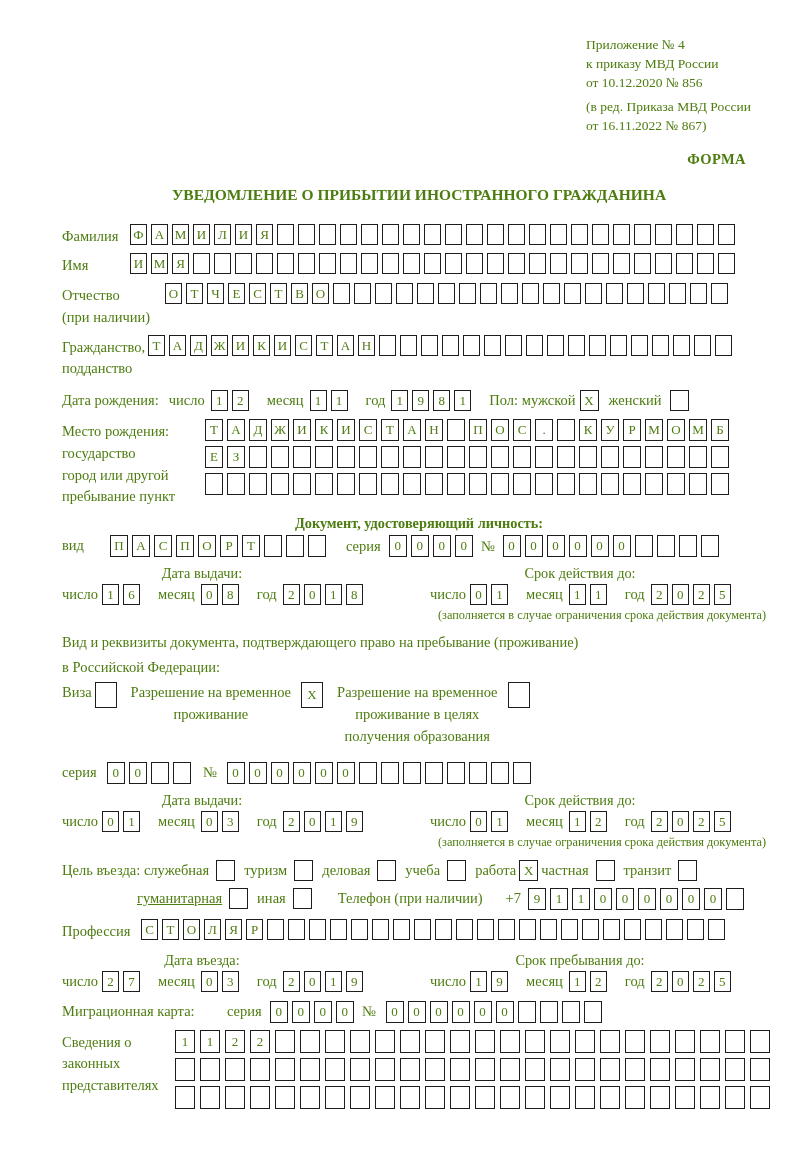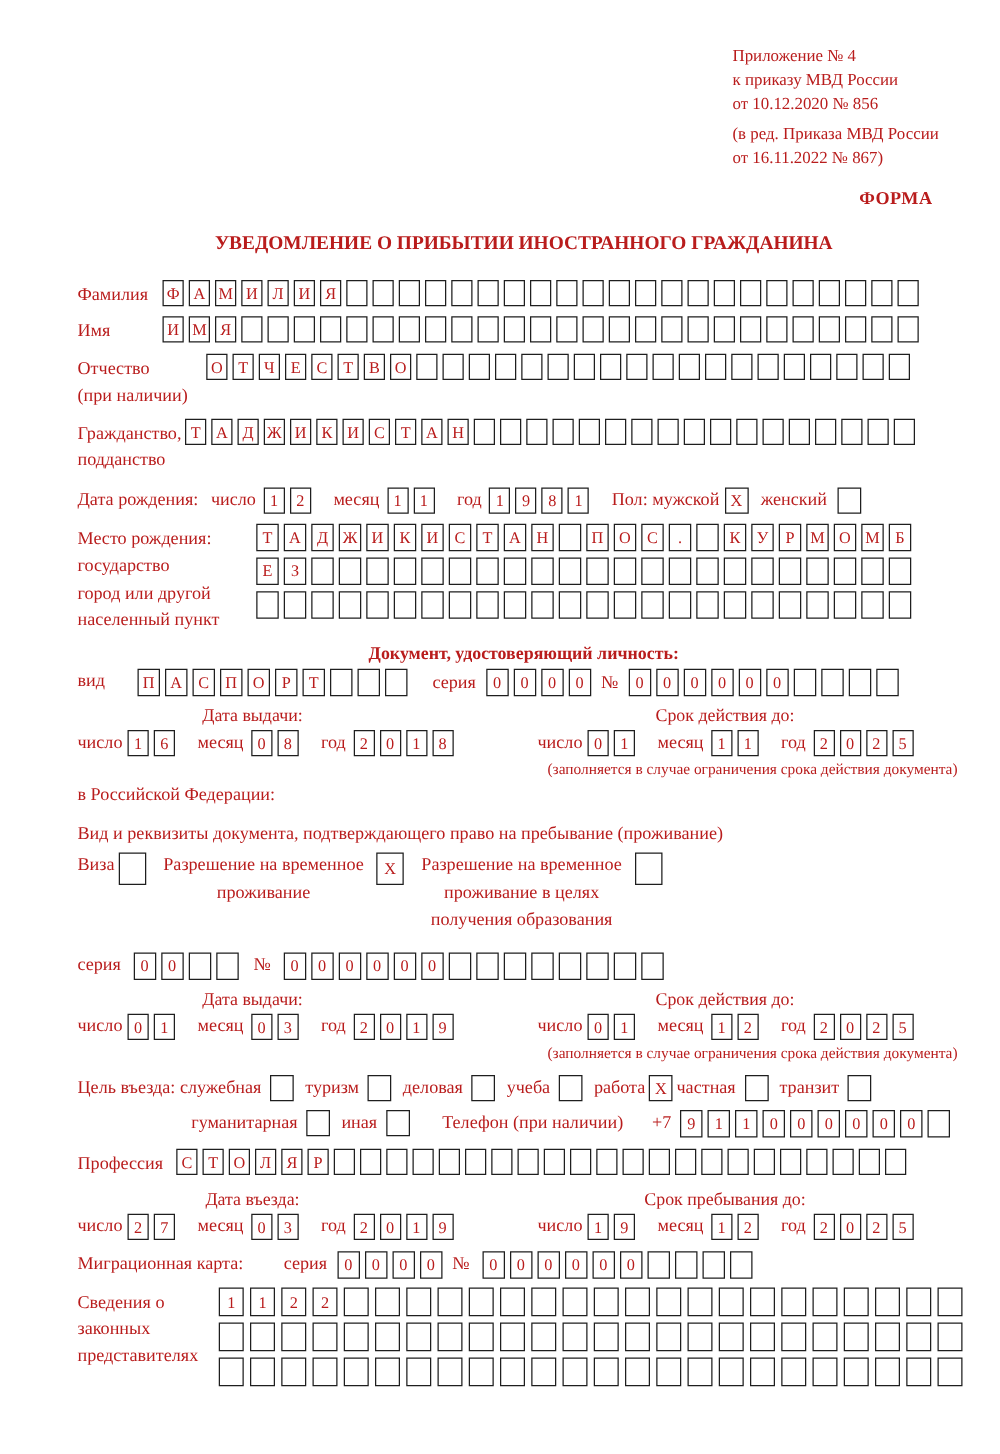--- a/index.html
+++ b/index.html
@@ -1,16 +1,16 @@
 <!DOCTYPE html>
 <html><head>
 <meta charset="utf-8">
 <style>
   html,body{margin:0;padding:0;background:#fff;}
-  .page{width:800px;height:1163px;box-sizing:border-box;background:#fff;color:#b91c1c;
+  .page{width:800px;height:1163px;box-sizing:border-box;background:#fff;color:#4d7c0f;
         font-family:"Liberation Serif",serif;font-size:14.5px;
         padding:36px 24px 8px 62px;overflow:hidden;}
   .hdr{margin-left:auto;width:190px;line-height:1.4;font-size:13.5px;}
   .hdr .gap{margin-top:5px;}
   .forma{text-align:right;font-weight:bold;font-size:14.5px;margin:16px 30px 0 0;letter-spacing:.4px;}
   .title{text-align:center;font-weight:bold;font-size:15.5px;line-height:1.62;margin:14px 0 0 0;}
   .uline{display:inline-block;width:55px;border-bottom:2px solid #444;margin-left:10px;vertical-align:baseline;}
   .sect{font-weight:bold;font-size:14.6px;margin-top:24px;letter-spacing:.1px;}
 
   .row{display:flex;align-items:flex-start;margin-top:6px;}
@@ -232,21 +232,21 @@
       <span class="inlbl">женский</span>
       <span class="cbox"></span>
     </div>
   </div>
 
   <div class="row" style="margin-top:8px;">
     <div class="lbl w143">
       <div>Место рождения:</div>
       <div>государство</div>
       <div>город или другой</div>
-      <div>населенный пункт</div>
+      <div>пребывание пункт</div>
     </div>
     <div class="cellcol">
       <div class="cells big">
           <span class="cell">Т</span>
           <span class="cell">А</span>
           <span class="cell">Д</span>
           <span class="cell">Ж</span>
           <span class="cell">И</span>
           <span class="cell">К</span>
           <span class="cell">И</span>
@@ -404,22 +404,22 @@
       <span class="cells">
           <span class="cell">2</span>
           <span class="cell">0</span>
           <span class="cell">2</span>
           <span class="cell">5</span>
         </span>
     </div>
   </div>
   <div class="note-r">(заполняется в случае ограничения срока действия документа)</div>
 
+  <div class="plain">Вид и реквизиты документа, подтверждающего право на пребывание (проживание)</div>
   <div class="plain" style="margin-top:2px;">в Российской Федерации:</div>
-  <div class="plain">Вид и реквизиты документа, подтверждающего право на пребывание (проживание)</div>
 
   <div class="cbrow">
     <div class="item">
       <span class="txt">Виза</span>
       <span class="cbox lg" style="margin-left:3px;"></span>
     </div>
     <div class="item">
       <span class="txt">
         <span>Разрешение на временное</span><br>
         <span>проживание</span>
@@ -523,21 +523,21 @@
     <span class="t">учеба</span>
     <span class="cbox"></span>
     <span class="t">работа</span>
     <span class="cbox" style="margin-left:2px;">X</span>
     <span class="t" style="margin-left:3px;">частная</span>
     <span class="cbox"></span>
     <span class="t">транзит</span>
     <span class="cbox"></span>
   </div>
   <div class="purpose" style="margin-top:7px;margin-left:75px;">
-    <span class="t" style="margin-left:16px;">гуманитарная</span>
+    <span class="t" style="margin-left:0;text-decoration:underline;">гуманитарная</span>
     <span class="cbox"></span>
     <span class="t">иная</span>
     <span class="cbox"></span>
     <span class="t" style="margin-left:26px;">Телефон (при наличии)</span>
     <span class="t" style="margin-left:22px;">+7</span>
     <div class="cells big" style="margin-left:6px;">
         <span class="cell">9</span>
         <span class="cell">1</span>
         <span class="cell">1</span>
         <span class="cell">0</span>

